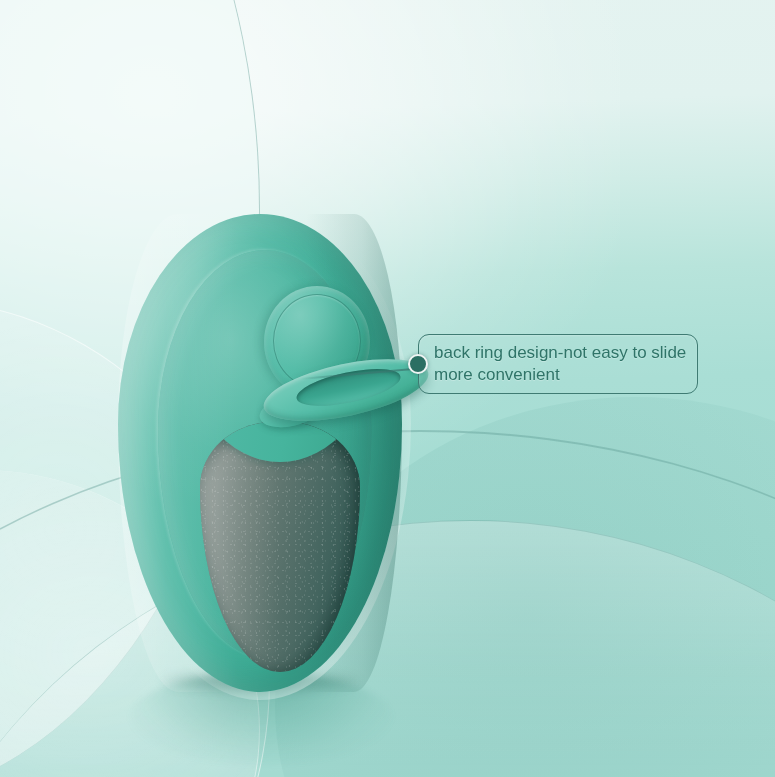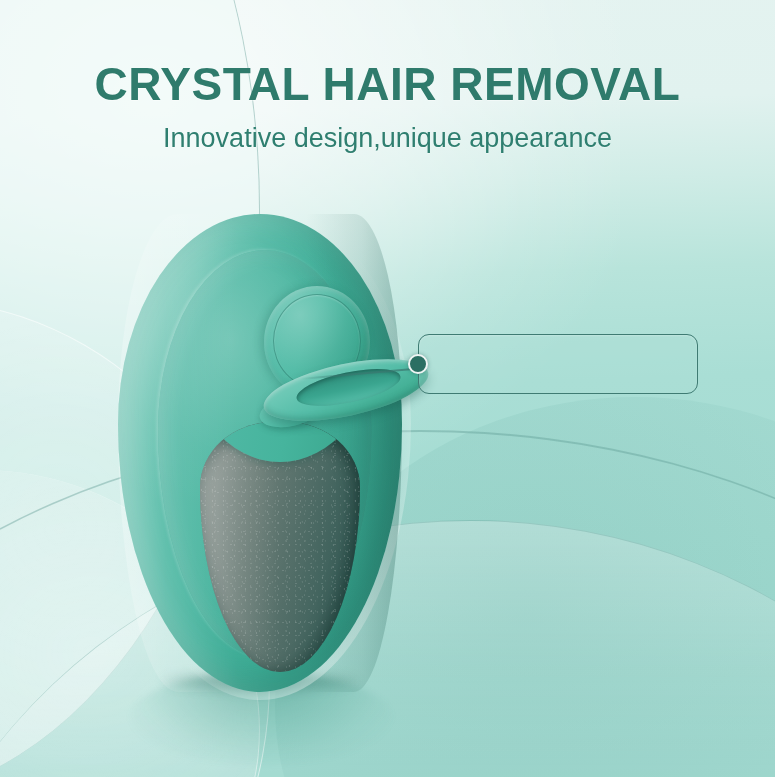--- a/index.html
+++ b/index.html
@@ -511,24 +511,20 @@
 
   <div class="bg-base"></div>
   <div class="bg-wash-tl"></div>
   <div class="bg-arc-panel"></div>
   <div class="bg-arc-2"></div>
   <div class="bg-pocket-bl"></div>
   <div class="bg-sweep"></div>
   <div class="bg-line-sweep"></div>
   <div class="bg-vignette-br"></div>
 
-  <div class="headings">
-    <h1 class="title">CRYSTAL HAIR REMOVAL</h1>
-    <p class="subtitle">Innovative design,unique appearance</p>
-  </div>
 
   <div class="device-reflection"></div>
   <div class="device-contact-shadow"></div>
 
   <div class="device">
     <div class="device-halo"></div>
     <div class="device-body"></div>
     <div class="device-face"></div>
     <div class="device-shade-left"></div>
     <div class="device-shade-right"></div>
@@ -546,16 +542,17 @@
     <div class="backring">
       <div class="backring-stem"></div>
       <div class="backring-plate"></div>
       <div class="backring-hole"></div>
     </div>
   </div>
 
   <div class="callout-leader"></div>
   <div class="callout">
     <div class="callout-box"></div>
+    <div class="callout-text">back ring design-not easy to slide more convenient</div>
     <div class="callout-dot"></div>
   </div>
 
 </div>
 
 </body></html>

